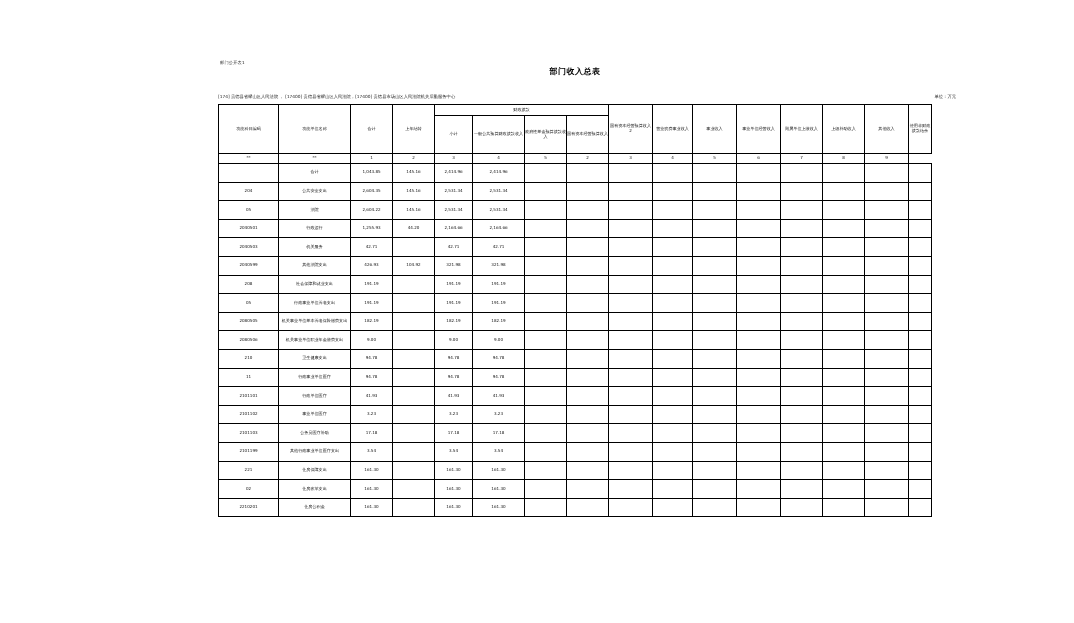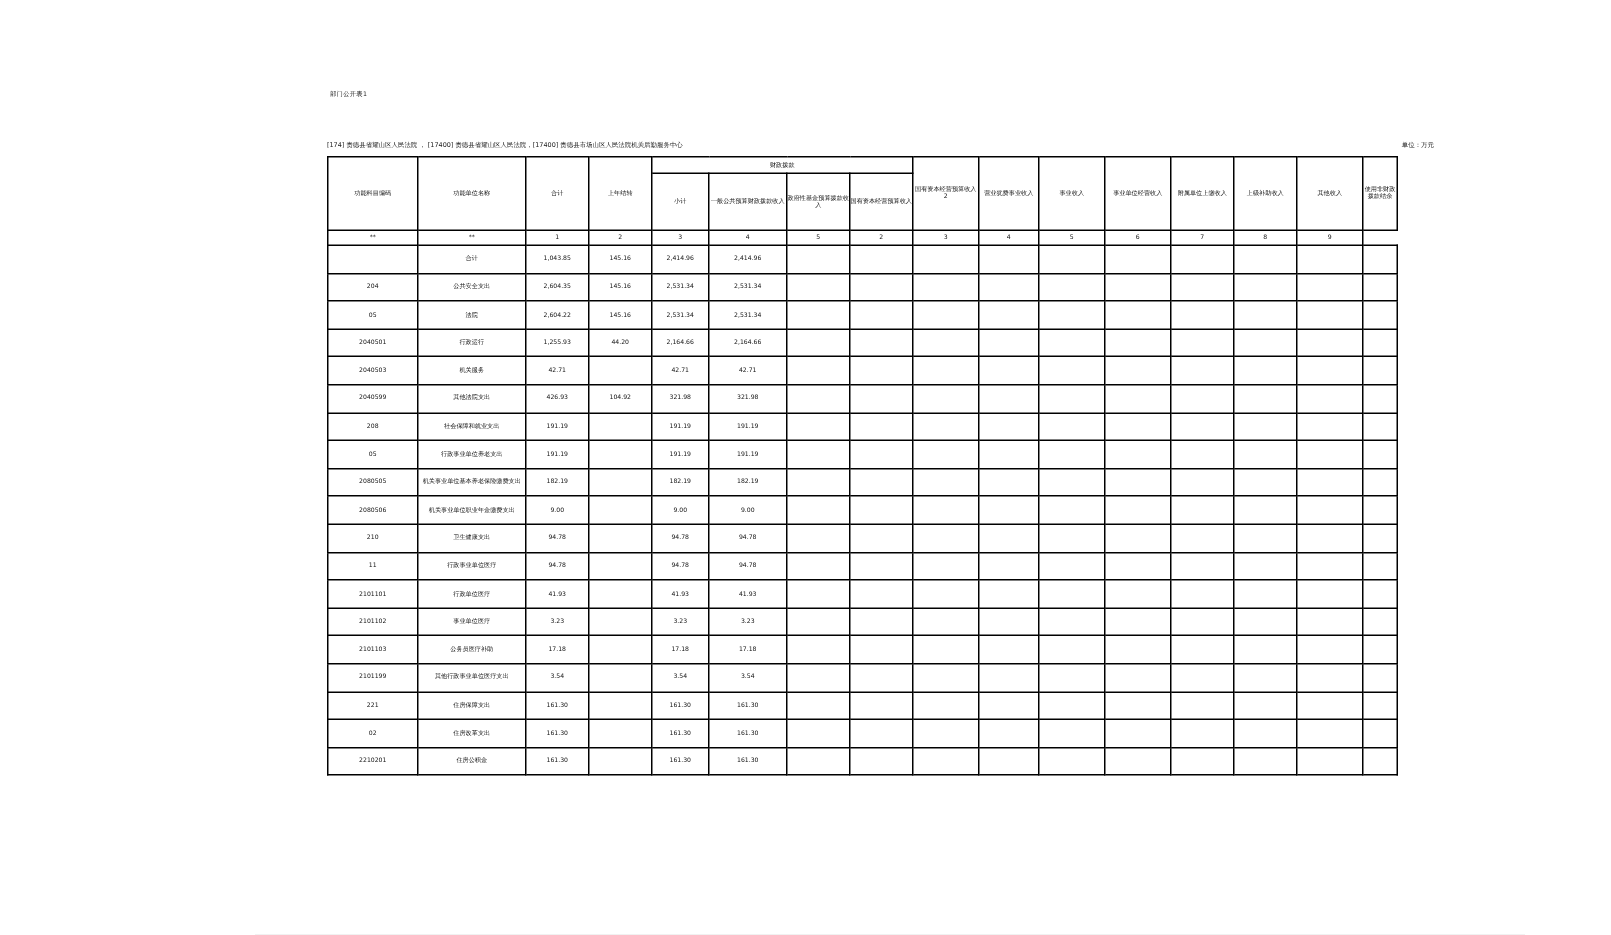--- a/index.html
+++ b/index.html
@@ -115,20 +115,21 @@
     padding: 0 1px;
   }
 </style>
 </head>
 <body>
 
 <div class="page">
   <div class="sheet">
 
     <div class="doc-tag">部门公开表1</div>
+    <div class="doc-title">部门收入总表</div>
     <div class="subline">[174] 贵德县省耀山区人民法院 ， [17400] 贵德县省耀山区人民法院，[17400] 贵德县市场山区人民法院机关后勤服务中心</div>
     <div class="unit">单位：万元</div>
 
     <table class="main">
       <colgroup>
         <col style="width:60px">
         <col style="width:72px">
         <col style="width:42px">
         <col style="width:42px">
         <col style="width:38px">

